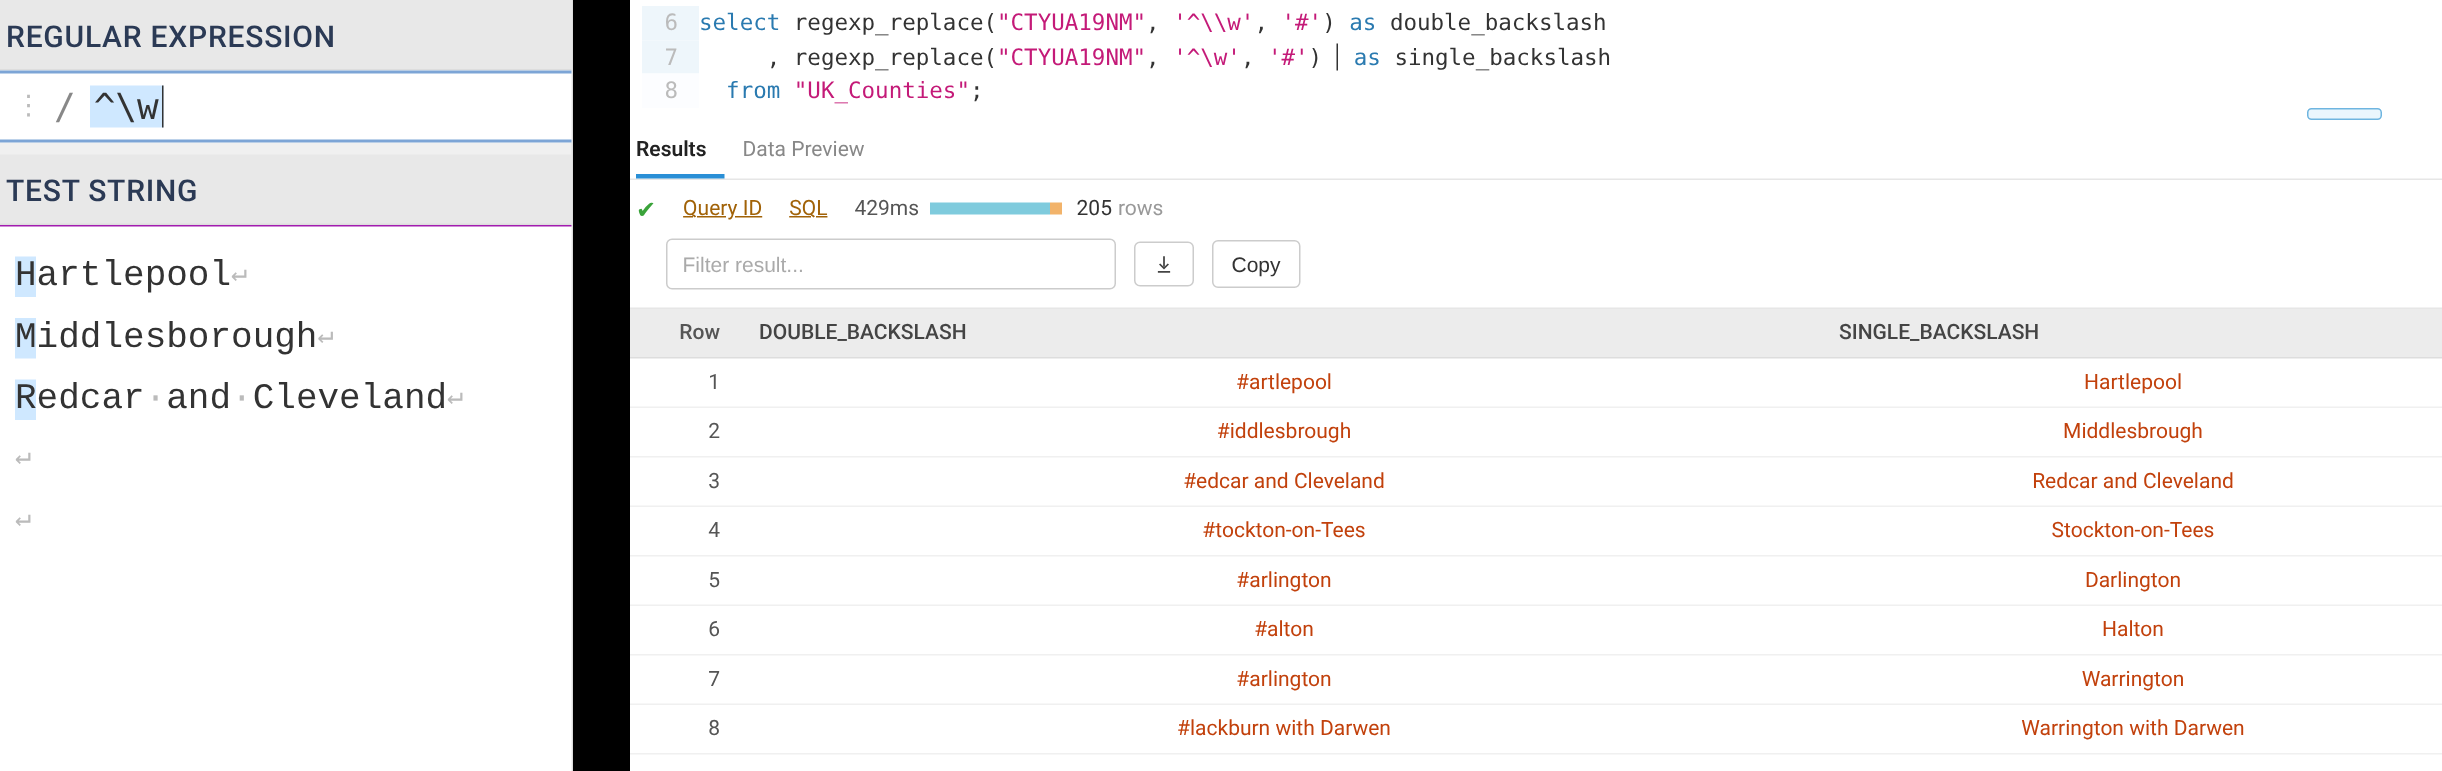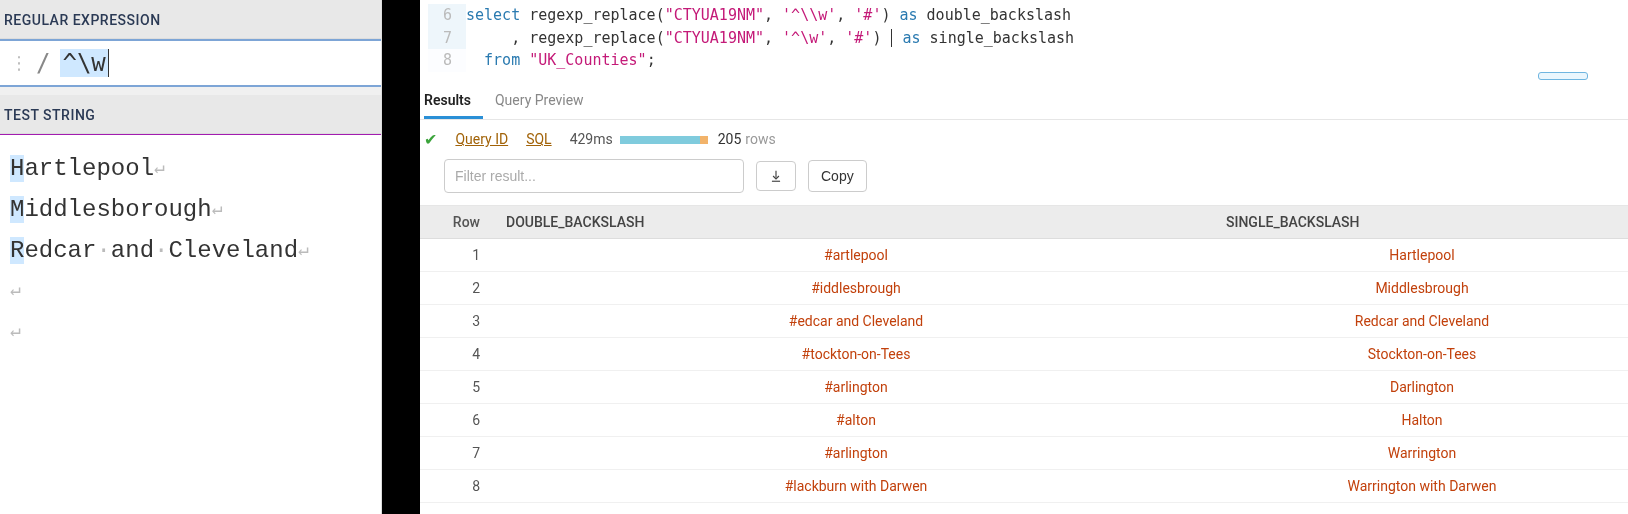--- a/index.html
+++ b/index.html
@@ -25,21 +25,21 @@
     background: #000;
   }
   .right-pane {
     flex: 1;
     background: #fff;
     display: flex;
     flex-direction: column;
     overflow: hidden;
   }
   .section-label {
-    font-size: 14px;
+    font-size: 20px;
     font-weight: 500;
     color: #2b3a55;
     padding: 12px 6px 10px 4px;
     letter-spacing: 0.5px;
     background: #e8e8e8;
     border-bottom: 1px solid #ddd;
   }
   .regex-input-wrap {
     background: #fff;
     border: 2px solid #7da5d6;
@@ -267,21 +267,21 @@
       </div>
       <div class="code-line">
         <div class="gutter">8</div>
         <div class="code-content">  <span class="kw">from</span> <span class="str">"UK_Counties"</span>;</div>
       </div>
     </div>
 
   <div class="tabs-row">
     <div class="drag-handle-top"></div>
     <div class="tablike active">Results</div>
-    <div class="tablike">Query Preview</div>
+    <div class="tablike">Data Preview</div>
   </div>
 
   <div class="status-row">
     <span class="check">✔</span>
     <span class="link">Query ID</span>
     <span class="link">SQL</span>
     <span class="timing">
       <span>429ms</span>
       &nbsp;<span class="bar"></span>
     </span>

